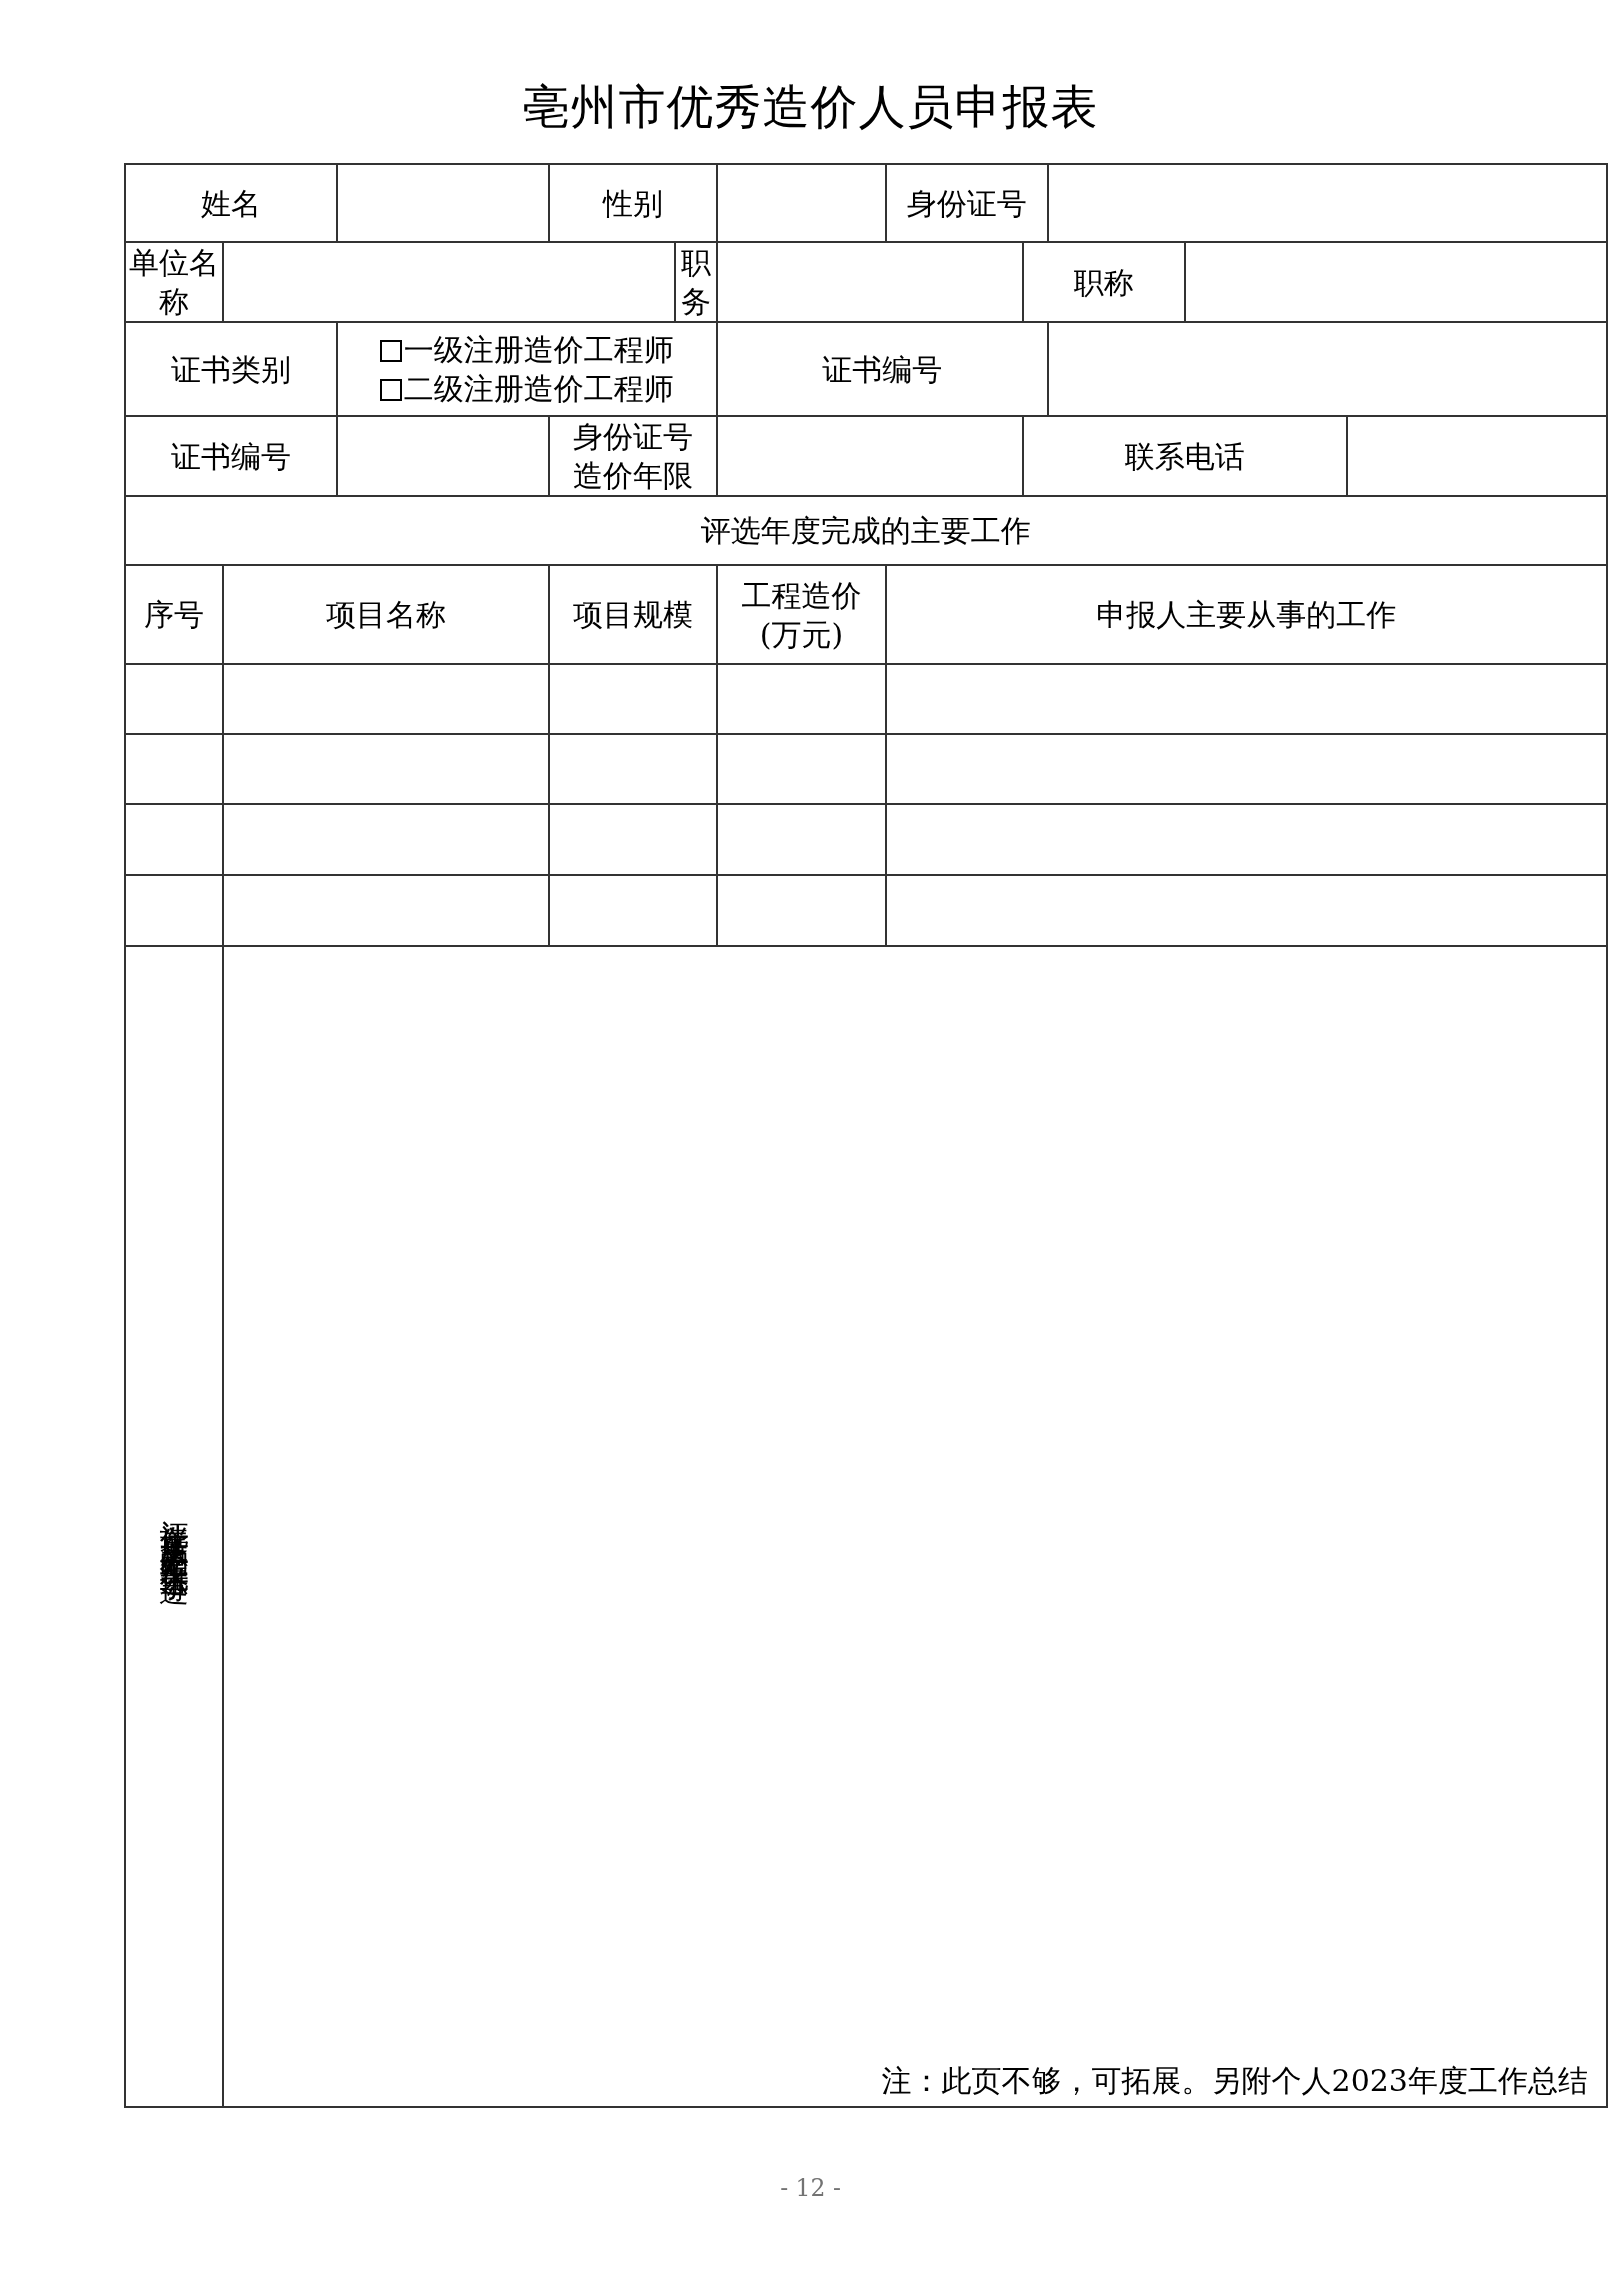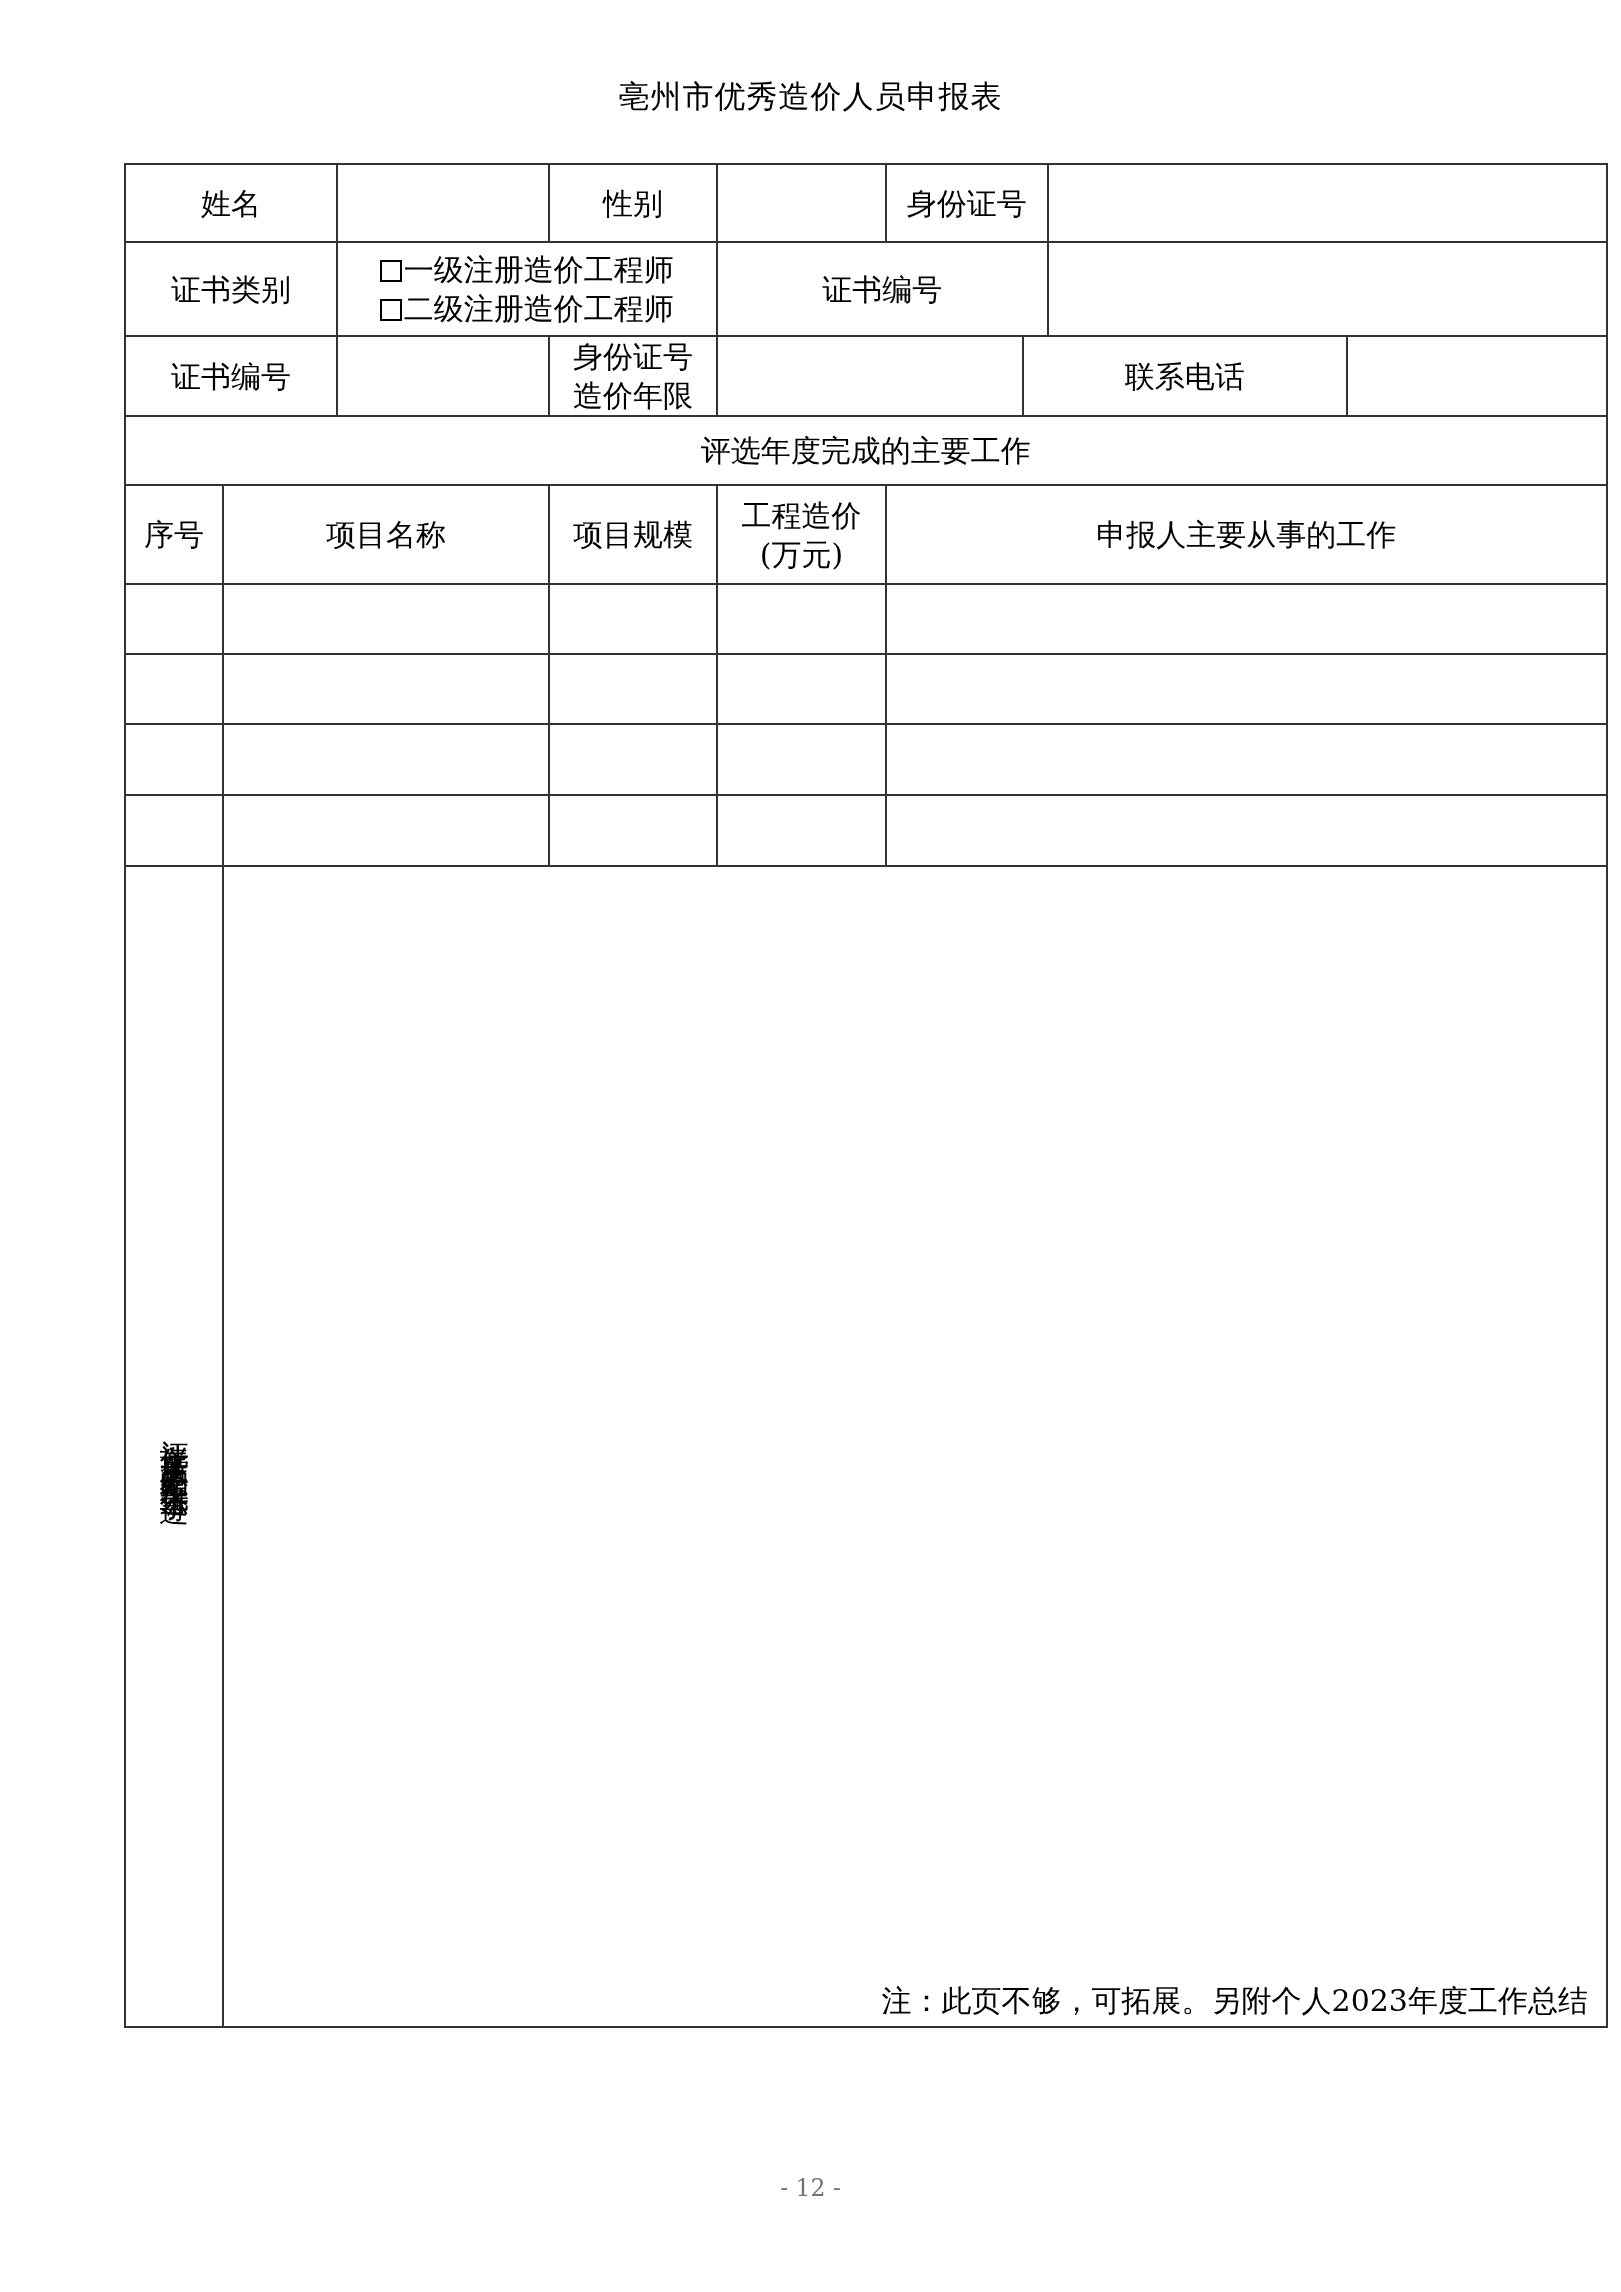--- a/index.html
+++ b/index.html
@@ -1,19 +1,19 @@
 <!DOCTYPE html>
 <html><head>
 <meta charset="utf-8">
 <style>
   html, body { margin: 0; padding: 0; background: #ffffff; }
   body { width: 1621px; height: 2293px; position: relative; overflow: hidden;
          font-family: "DejaVu Serif", "Liberation Serif", serif; color: #000; }
   .title { position: absolute; left: 0; width: 1621px; top: 76px; text-align: center;
-           font-size: 31px; letter-spacing: 1px; }
+           font-size: 47px; letter-spacing: 1px; }
   table.form { position: absolute; left: 124px; top: 163px; width: 1383px;
                border-collapse: collapse; table-layout: fixed; font-size: 30px; }
   table.form td { border: 2px solid #333; text-align: center; vertical-align: middle;
                   padding: 0; line-height: 1.3; }
   .cb { display: inline-block; width: 21.6px; height: 21.6px; border: 2px solid #000;
         vertical-align: -2px; margin-right: 2px; box-sizing: border-box; }
   .vert { writing-mode: vertical-rl; text-orientation: upright; letter-spacing: 3.9px;
           margin: 0 auto; font-size: 29px; }
   .note { position: absolute; right: 17.6px; bottom: 5.9px; font-size: 30px; }
   .pageno { position: absolute; left: 0; width: 1621px; top: 2174px; text-align: center;
@@ -41,20 +41,28 @@
     <col style="width:98px">
   </colgroup>
   <tbody>
       <tr style="height:78px">
     <td colspan="3">姓名</td>
     <td></td>
     <td colspan="2">性别</td>
     <td></td>
     <td colspan="2">身份证号</td>
     <td colspan="4"></td>
+  </tr>
+  <tr style="height:71px">
+    <td colspan="2">单位名称</td>
+    <td colspan="3"></td>
+    <td colspan="1">职务</td>
+    <td colspan="2"></td>
+    <td colspan="2">职称</td>
+    <td colspan="3"></td>
   </tr>
   <tr style="height:94px">
     <td colspan="3">证书类别</td>
     <td colspan="3">
       <div><span class="cb"></span><span>一级注册造价工程师</span></div>
       <div><span class="cb"></span><span>二级注册造价工程师</span></div>
     </td>
     <td colspan="3">证书编号</td>
     <td colspan="4"></td>
   </tr>

